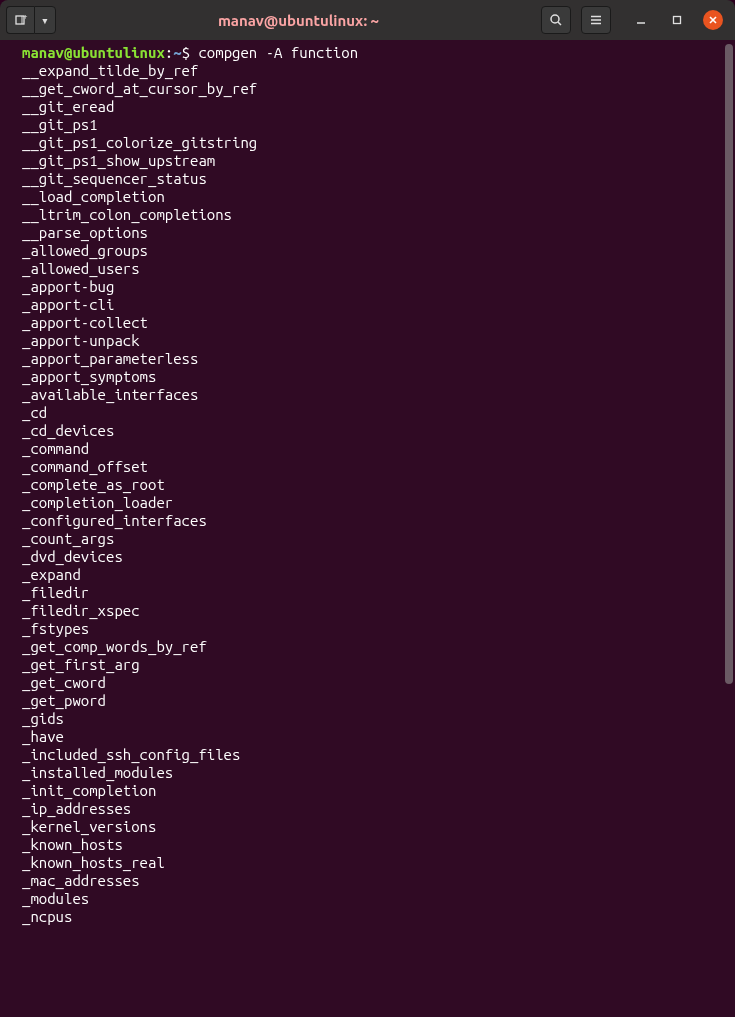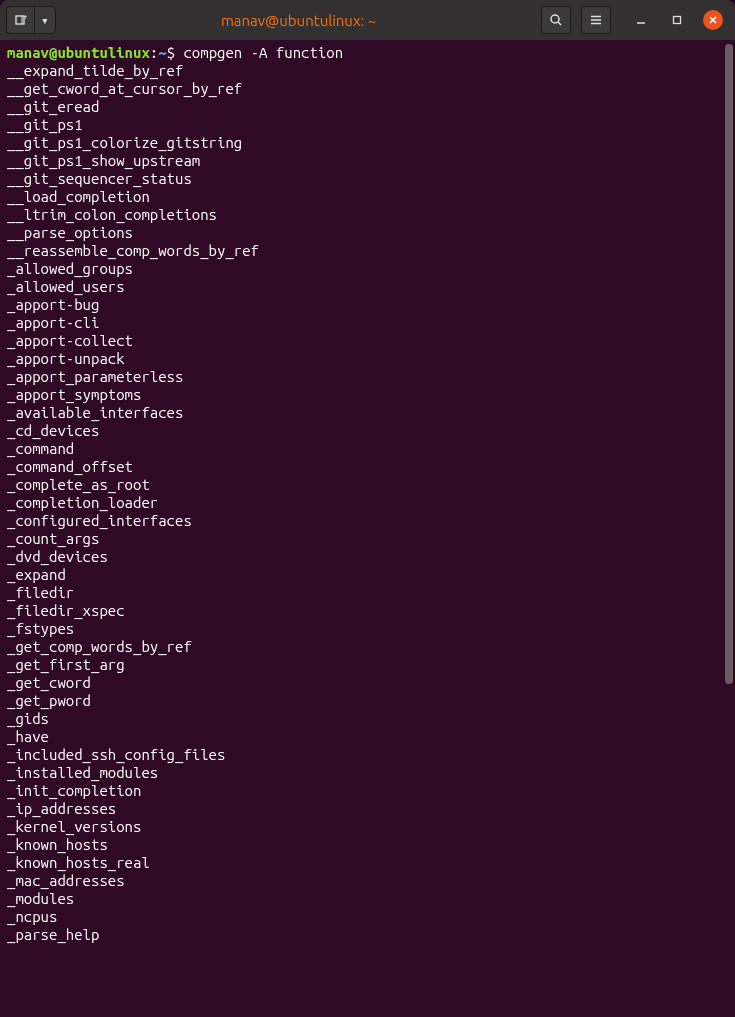--- a/index.html
+++ b/index.html
@@ -49,22 +49,22 @@
     .tb-btn.second {
       border-top-right-radius: 4px;
       border-bottom-right-radius: 4px;
       min-width: 22px;
     }
     .titlebar-title {
       flex: 1;
       text-align: center;
       font-family: "Ubuntu", sans-serif;
       font-size: 15px;
-      font-weight: 400;
-      color: #f97316;
+      font-weight: 700;
+      color: #fca5a5;
     }
     .titlebar-right {
       display: flex;
       align-items: center;
       gap: 10px;
     }
     .tb-icon-btn {
       background: #3a3a3a;
       border: 1px solid #1a1a1a;
       border-radius: 4px;
@@ -92,21 +92,21 @@
       justify-content: center;
       cursor: pointer;
       color: #e0e0e0;
       font-size: 13px;
     }
     .win-btn.close {
       background: #e95420;
       color: #fff;
     }
     .terminal {
-      padding: 4px 7px;
+      padding: 4px 22px;
       height: calc(1017px - 40px);
       overflow: hidden;
       position: relative;
       background: #300a24;
       line-height: 18px;
     }
     .scrollbar {
       position: absolute;
       right: 2px;
       top: 4px;
@@ -196,30 +196,30 @@
       <div class="line">__expand_tilde_by_ref</div>
       <div class="line">__get_cword_at_cursor_by_ref</div>
       <div class="line">__git_eread</div>
       <div class="line">__git_ps1</div>
       <div class="line">__git_ps1_colorize_gitstring</div>
       <div class="line">__git_ps1_show_upstream</div>
       <div class="line">__git_sequencer_status</div>
       <div class="line">__load_completion</div>
       <div class="line">__ltrim_colon_completions</div>
       <div class="line">__parse_options</div>
-      <div class="line">__reassemble_comp_words_by_ref</div>
       <div class="line">_allowed_groups</div>
       <div class="line">_allowed_users</div>
       <div class="line">_apport-bug</div>
       <div class="line">_apport-cli</div>
       <div class="line">_apport-collect</div>
       <div class="line">_apport-unpack</div>
       <div class="line">_apport_parameterless</div>
       <div class="line">_apport_symptoms</div>
       <div class="line">_available_interfaces</div>
+      <div class="line">_cd</div>
       <div class="line">_cd_devices</div>
       <div class="line">_command</div>
       <div class="line">_command_offset</div>
       <div class="line">_complete_as_root</div>
       <div class="line">_completion_loader</div>
       <div class="line">_configured_interfaces</div>
       <div class="line">_count_args</div>
       <div class="line">_dvd_devices</div>
       <div class="line">_expand</div>
       <div class="line">_filedir</div>
@@ -234,15 +234,14 @@
       <div class="line">_included_ssh_config_files</div>
       <div class="line">_installed_modules</div>
       <div class="line">_init_completion</div>
       <div class="line">_ip_addresses</div>
       <div class="line">_kernel_versions</div>
       <div class="line">_known_hosts</div>
       <div class="line">_known_hosts_real</div>
       <div class="line">_mac_addresses</div>
       <div class="line">_modules</div>
       <div class="line">_ncpus</div>
-      <div class="line">_parse_help</div>
     </div>
 </div>
 
 </body></html>

